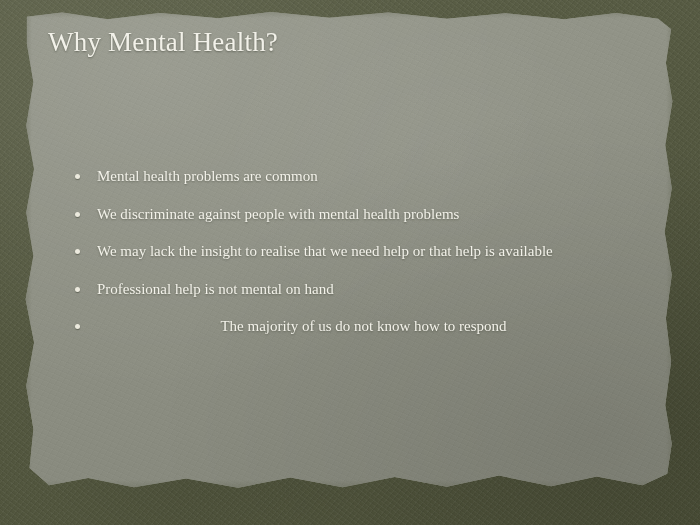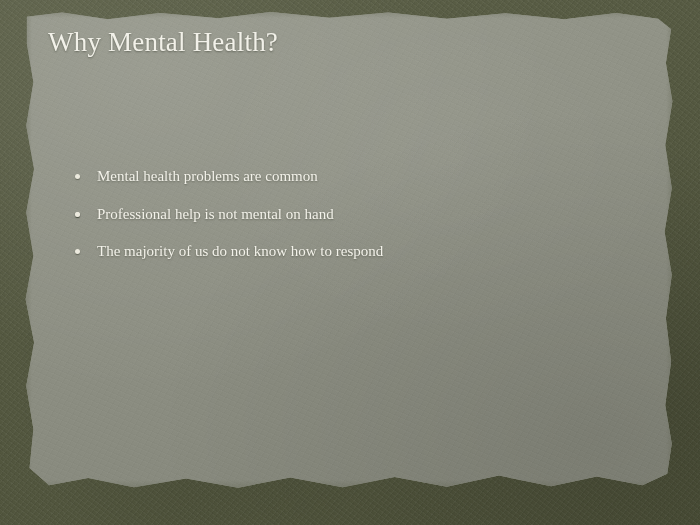--- a/index.html
+++ b/index.html
@@ -97,21 +97,21 @@
   .bullet-row {
     position: relative;
     padding-left: 27px;
     margin-bottom: 12px;
     font-size: 15px;
     line-height: 25.5px;
     color: #f3f2ea;
     text-shadow: 0 1px 2px rgba(40,44,30,0.40);
   }
 
-  .bullet-row:last-child { margin-bottom: 9px; }
+  .bullet-row:last-child { margin-bottom: 9px; text-align: center; }
 
   .bullet-dot {
     position: absolute;
     left: 5px;
     top: 10px;
     width: 5px;
     height: 5px;
     border-radius: 50%;
     background: #eceade;
     box-shadow: 0 1px 1px rgba(40,44,30,0.45);
@@ -140,23 +140,28 @@
 
   <ul id="bullets">
 
     <li class="bullet-row">
       <span class="bullet-dot"></span>
       <span>Mental health problems are common</span>
     </li>
 
     <li class="bullet-row">
       <span class="bullet-dot"></span>
+      <span>We discriminate against people with mental health problems</span>
     </li>
 
 
+    <li class="bullet-row">
+      <span class="bullet-dot"></span>
+      <span>We may lack the insight to realise that we need help or that help is available</span>
+    </li>
 
     <li class="bullet-row">
       <span class="bullet-dot"></span>
       <span>Professional help is not mental on hand</span>
     </li>
 
     <li class="bullet-row">
       <span class="bullet-dot"></span>
       <span>The majority of us do not know how to respond</span>
     </li>

